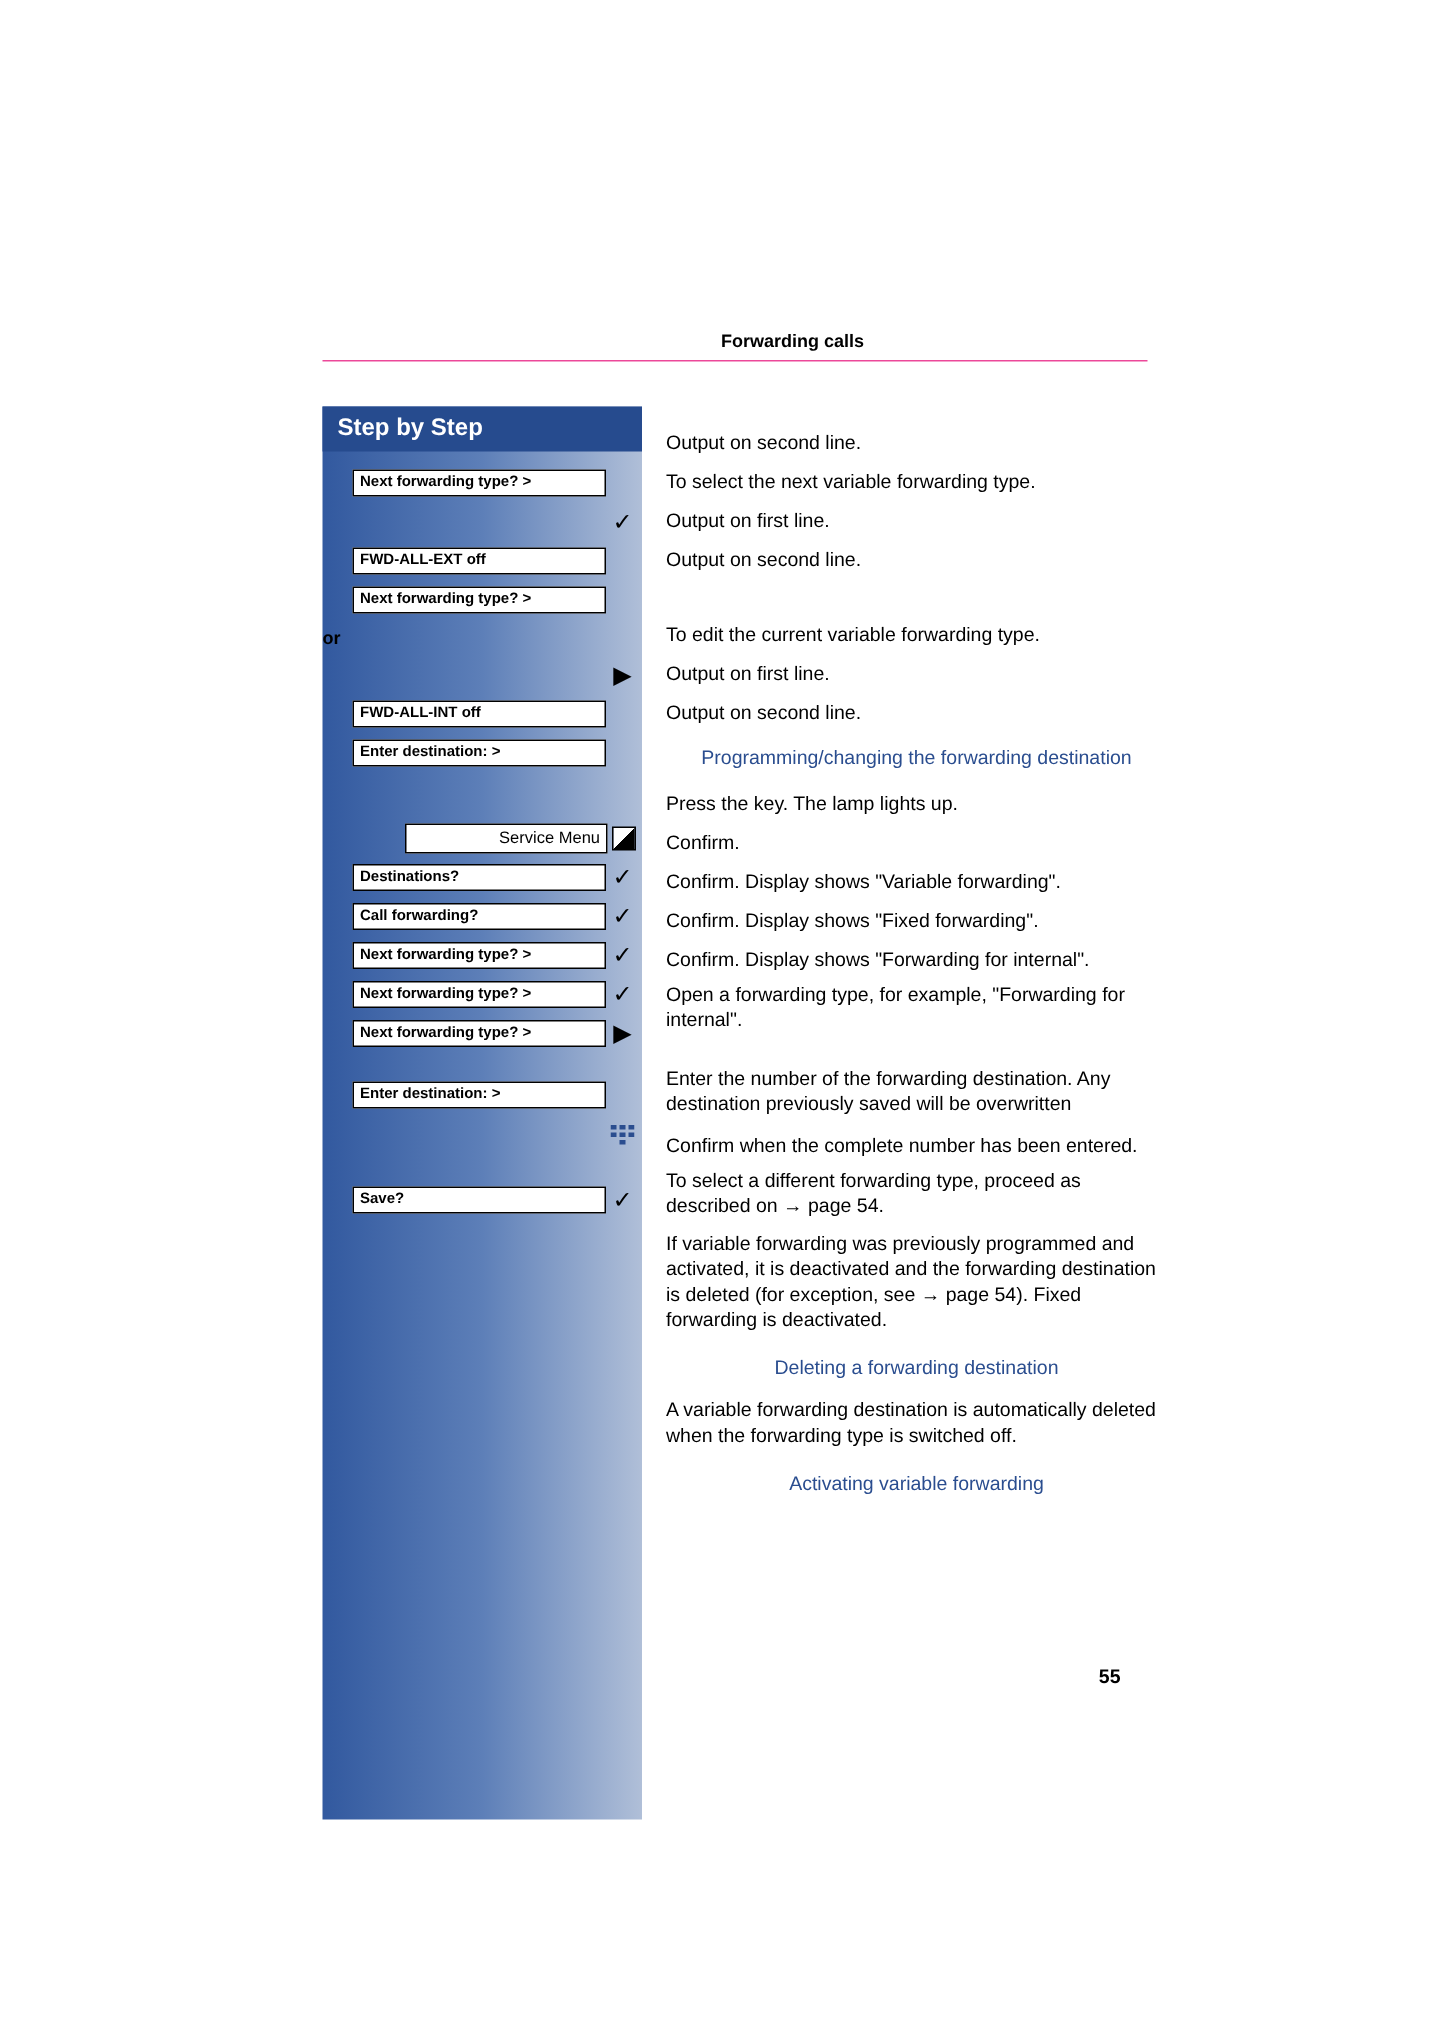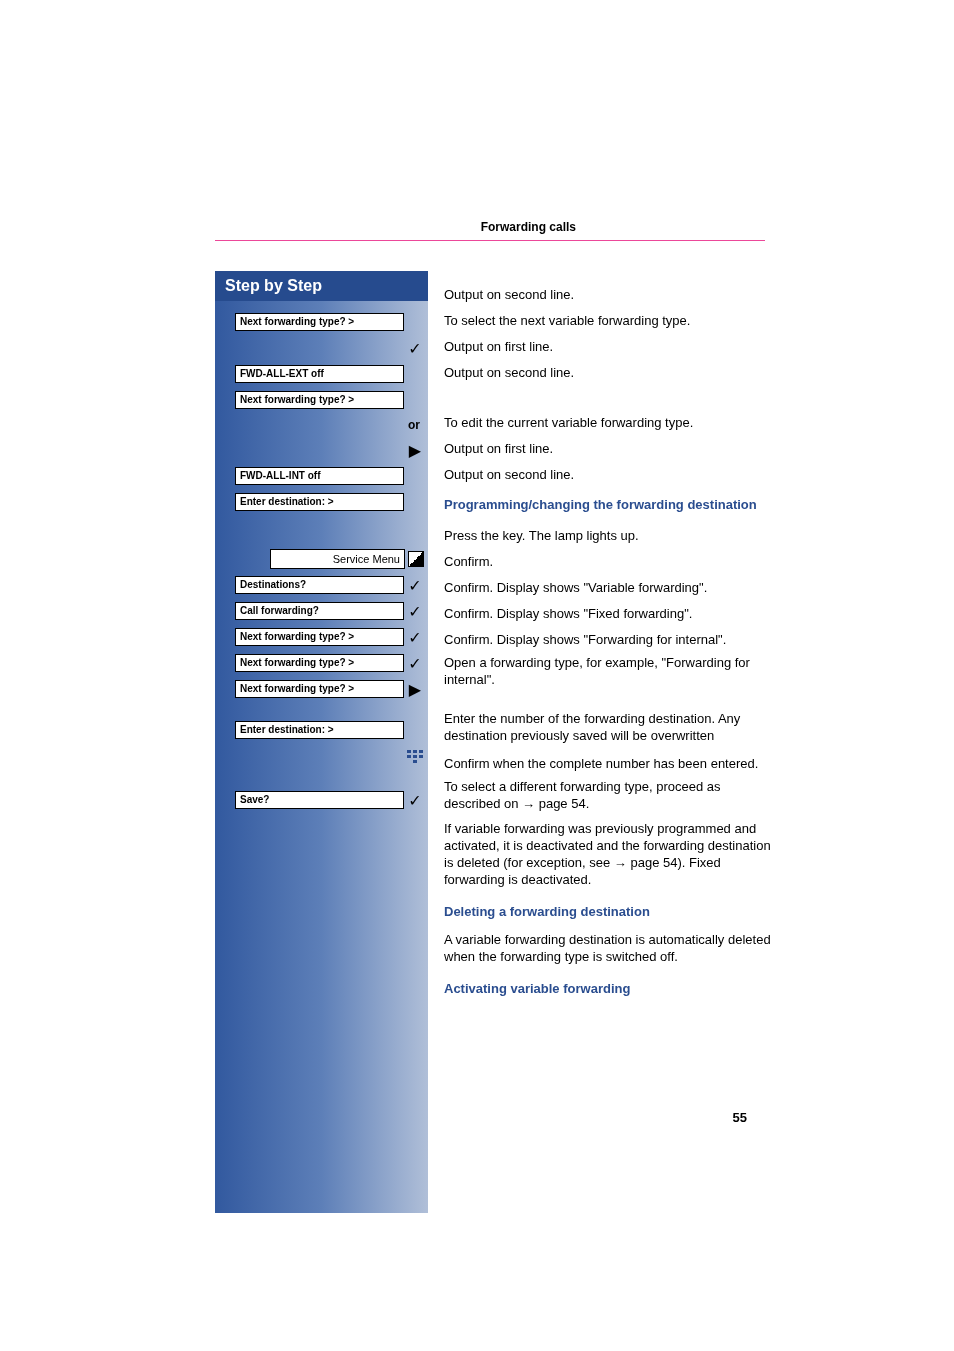--- a/index.html
+++ b/index.html
@@ -79,21 +79,20 @@
     }
     .icon-cell {
       width: 18px;
       text-align: center;
       font-size: 16px;
       color: #000;
       margin-left: 2px;
       flex-shrink: 0;
     }
     .or-row {
-      text-align: right;
       font-weight: bold;
       font-size: 12px;
       padding: 5px 8px 5px 0;
     }
     .right-col {
       margin-left: 16px;
       width: 334px;
       font-size: 13px;
       color: #000;
     }
@@ -105,23 +104,24 @@
       min-height: 26px;
       display: flex;
       align-items: center;
     }
     .r-block {
       padding-top: 2px;
       padding-bottom: 6px;
     }
     .subhead {
       color: #2a4d8f;
-      font-weight: bold;
+      font-weight: normal;
       font-size: 13px;
       margin: 10px 0 10px 0;
+      text-align: center;
     }
     .page-num {
       position: absolute;
       right: 207px;
       top: 1110px;
       font-weight: bold;
       font-size: 13px;
     }
     .gap { height: 8px; }
     .spacer-row { height: 31px; }

